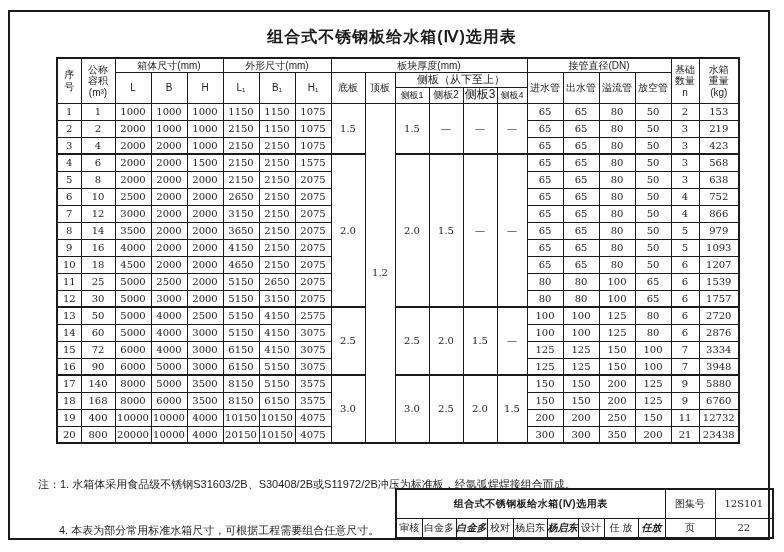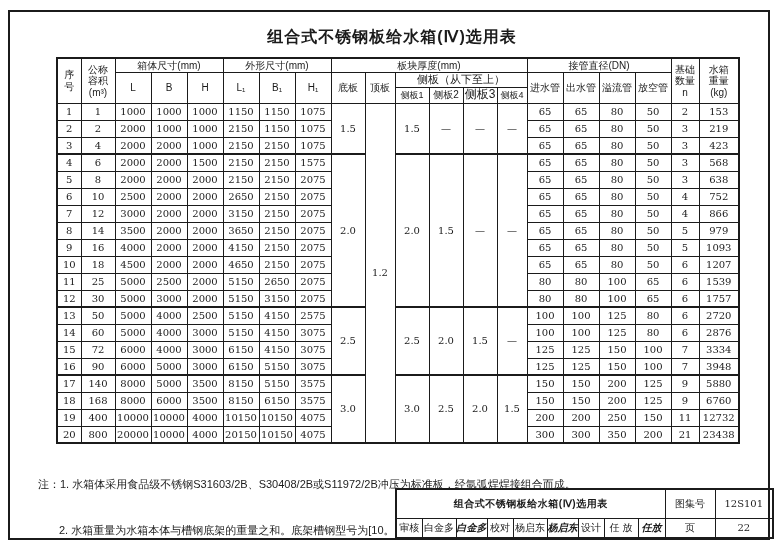--- a/index.html
+++ b/index.html
@@ -447,21 +447,20 @@
         <td>350</td>
         <td>200</td>
         <td>21</td>
         <td>23438</td>
       </tr>
     </tbody>
 </table>
 
 <div class="notes">
   <div class="note-line"><span>注：</span><span>1. 水箱体采用食品级不锈钢S31603/2B、S30408/2B或S11972/2B冲压为标准板，经氩弧焊焊接组合而成。</span></div>
-  <div class="note-line indent">2. 水箱重量为水箱本体与槽钢底架的重量之和。底架槽钢型号为[10。</div>
   <div class="note-line indent">4. 本表为部分常用标准水箱尺寸，可根据工程需要组合任意尺寸。</div>
 </div>
 
 <table class="title-block">
   <colgroup>
     <col style="width:26px">
       <col style="width:34px">
       <col style="width:30px">
     <col style="width:26px">
       <col style="width:34px">

